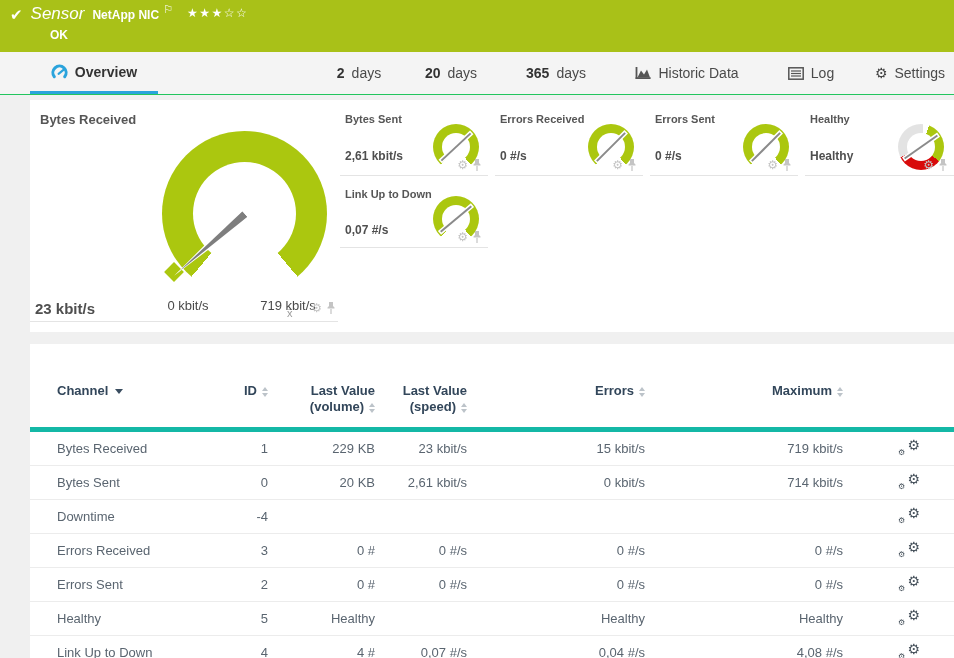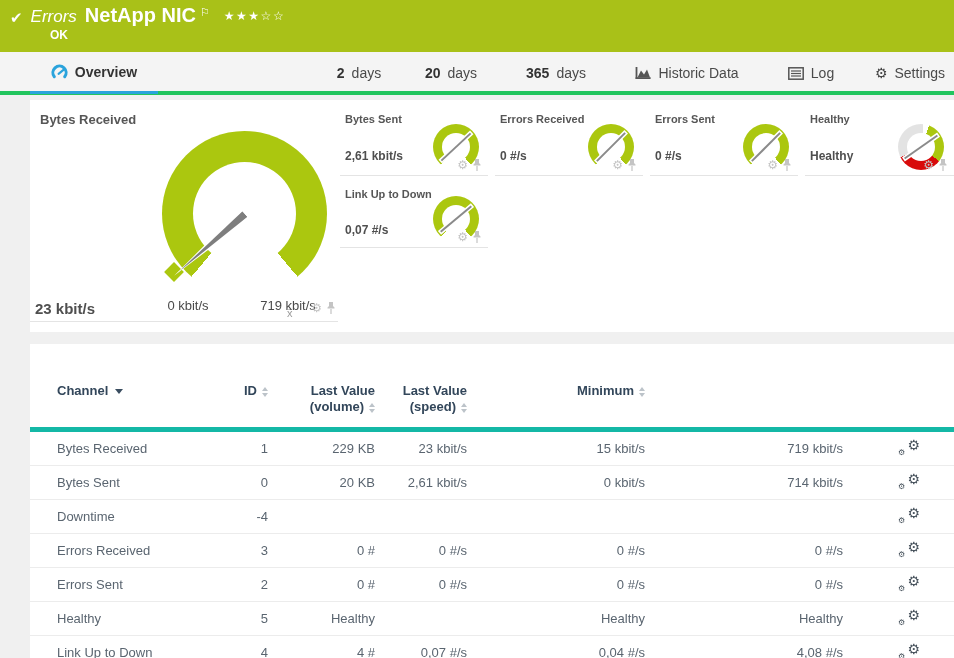--- a/index.html
+++ b/index.html
@@ -14,27 +14,27 @@
   }
   *{box-sizing:border-box;margin:0;padding:0}
   html,body{width:954px;height:658px;overflow:hidden}
   body{font-family:"Liberation Sans",sans-serif;background:#f0f0f0;position:relative}
 
   
   .sensor-header{position:absolute;left:0;top:0;width:954px;height:52px;background:var(--brand-green);color:#fff}
   .sh-row{position:absolute;left:10px;top:4px;display:flex;align-items:baseline}
   .sh-check{font-size:15px;margin-right:8px;position:relative;top:1px}
   .sh-kind{font-style:italic;font-size:17px;font-weight:400;margin-right:8px}
-  .sh-title{font-size:20px;font-weight:700}
+  .sh-title{font-size:12px;font-weight:700}
   .sh-flag{font-size:11px;margin-left:4px;position:relative;top:-6px}
   .sh-stars{font-size:12px;letter-spacing:1.5px;margin-left:14px;position:relative;top:-2px}
   .sh-status{position:absolute;left:50px;top:28px;font-size:12px;font-weight:700}
 
   
-  .tabbar{position:absolute;left:0;top:52px;width:954px;height:43px;background:#f4f4f4;border-bottom:4px solid #22c55e}
+  .tabbar{position:absolute;left:0;top:52px;width:954px;height:43px;background:#f4f4f4;border-bottom:1px solid #22c55e}
   .tab{position:absolute;top:0;height:42px;display:flex;align-items:center;justify-content:center;gap:7px;font-size:14px;color:#4a4a4a;cursor:pointer;white-space:nowrap}
   .tab .num{font-weight:700;color:#333}
   .tab.active{color:#333;font-weight:700;border-bottom:3px solid var(--accent-blue)}
   .tab svg{display:block}
   .tab-gear{font-size:14px;color:#444;line-height:1}
   .t-overview{left:30px;width:128px}
   .t-live{left:168px;width:130px}
   .t-2d{left:318px;width:82px}
   .t-30d{left:405px;width:92px}
   .t-365d{left:505px;width:102px}
@@ -112,21 +112,21 @@
   .dgear{position:relative;display:inline-block;width:22px;height:18px;margin-left:55px;cursor:pointer}
   .dgear .g1{position:absolute;right:0;top:0;font-size:14px;color:#47525c;line-height:1}
   .dgear .g2{position:absolute;left:0;bottom:-1px;font-size:8px;color:#47525c;line-height:1}
 </style>
 </head>
 <body>
 
 <header class="sensor-header">
   <div class="sh-row">
     <span class="sh-check">✔</span>
-    <span class="sh-kind">Errors</span>
+    <span class="sh-kind">Sensor</span>
     <span class="sh-title">NetApp NIC</span>
     <span class="sh-flag">⚐</span>
     <span class="sh-stars">★★★☆☆</span>
   </div>
   <div class="sh-status">OK</div>
 </header>
 
 <nav class="tabbar">
   <div class="tab t-overview active">
     <svg width="17" height="16" viewBox="0 0 18 16">
@@ -288,21 +288,25 @@
           <i class="down"></i>
         </span></div>
     <div class="th"><span>Last Value (volume)</span><span class="sort">
           <i class="up"></i>
           <i class="down"></i>
         </span></div>
     <div class="th"><span>Last Value (speed)</span><span class="sort">
           <i class="up"></i>
           <i class="down"></i>
         </span></div>
-    <div class="th"><span>Minimum</span><span class="sort">
+    <div class="th"><span>Errors</span><span class="sort">
+          <i class="up"></i>
+          <i class="down"></i>
+        </span></div>
+    <div class="th"><span>Maximum</span><span class="sort">
           <i class="up"></i>
           <i class="down"></i>
         </span></div>
     <div class="th"></div>
   </div>
 
   <div class="tgrid trow">
     <div class="td left">Bytes Received</div>
     <div class="td">1</div>
     <div class="td">229 KB</div>

